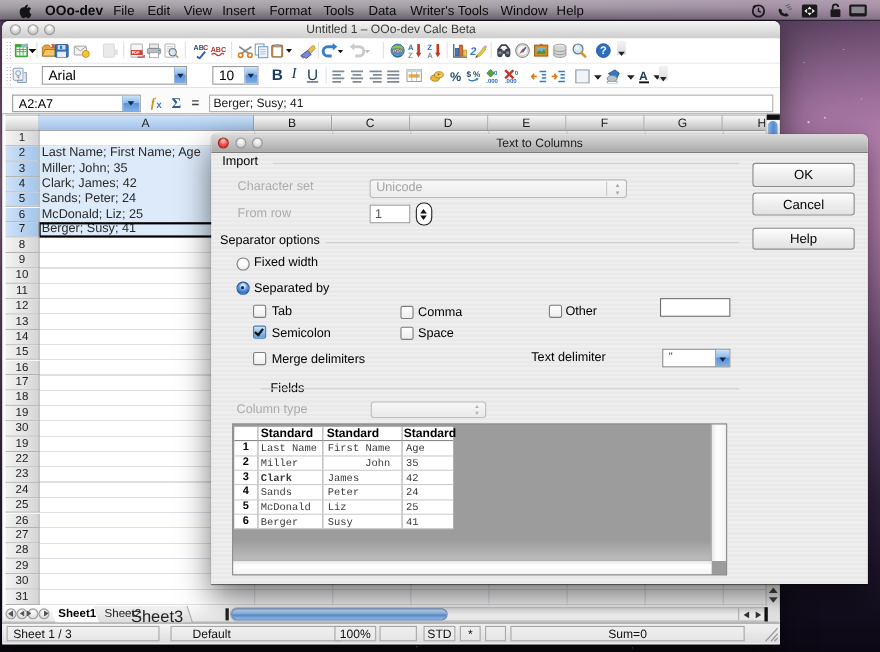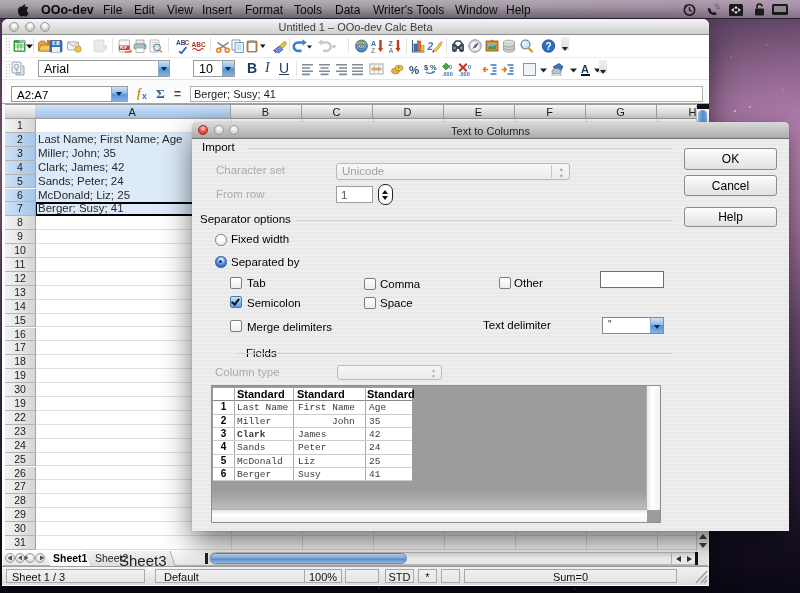--- a/index.html
+++ b/index.html
@@ -511,21 +511,21 @@
   <div style="position:absolute;left:202px;top:2px;width:3px;height:11px;background:#222;"></div>
   <div style="position:absolute;left:206px;top:1px;width:487px;height:13px;border-radius:7px 0 0 7px;background:linear-gradient(180deg,#e8e8e8,#fdfdfd 50%,#f0f0f0);border:1px solid #c0c0c0;box-sizing:border-box;"></div>
   <div style="position:absolute;left:207px;top:2px;width:197px;height:11px;border-radius:6px;background:linear-gradient(180deg,#cde2f8 0,#8cb8ea 45%,#5a92d8 55%,#9cc2ee 100%);border:1px solid #6a94c8;box-sizing:border-box;"></div>
   <div style="position:absolute;left:668px;top:2px;width:1px;height:11px;background:#bbb;"></div>
   <div style="position:absolute;left:673px;top:4.5px;border:3.5px solid transparent;border-right:5px solid #333;border-left:none;"></div>
   <div style="position:absolute;left:684px;top:4.5px;border:3.5px solid transparent;border-left:5px solid #333;border-right:none;"></div>
   <div style="position:absolute;left:692px;top:1px;width:2.5px;height:13px;background:#111;"></div>
  </div>
  <div id="sbar">
   <div class="sfield" style="left:4px;width:139px;padding-left:5px;">Sheet 1 / 3</div>
-  <div class="sfield" style="left:153px;width:155px;padding-left:8px;">Default</div>
+  <div class="sfield" style="left:153px;width:155px;padding-left:19px;">Default</div>
   <div class="sfield" style="left:302px;width:38px;text-align:center;">100%</div>
   <div class="sfield" style="left:343px;width:34px;"></div>
   <div class="sfield" style="left:383px;width:29px;text-align:center;">STD</div>
   <div class="sfield" style="left:416px;width:19px;text-align:center;">*</div>
   <div class="sfield" style="left:439px;width:19px;"></div>
   <div class="sfield" style="left:462px;width:213px;text-align:center;">Sum=0</div>
   <svg style="position:absolute;right:1px;bottom:1px;" width="13" height="14" viewBox="0 0 13 14">
         <path d="M12 1L1 13M12 6L6 13M12 10l-3 3" stroke="#9a9a9a" stroke-width="1.2"></path>
       </svg>
  </div>

